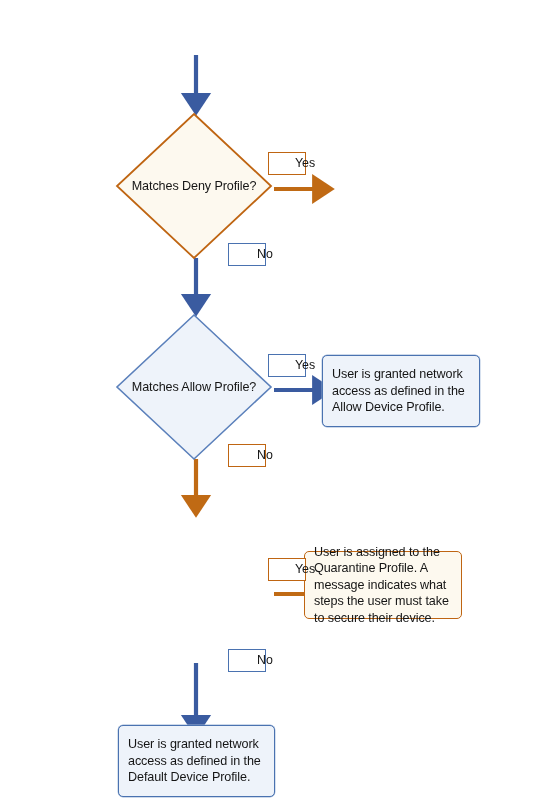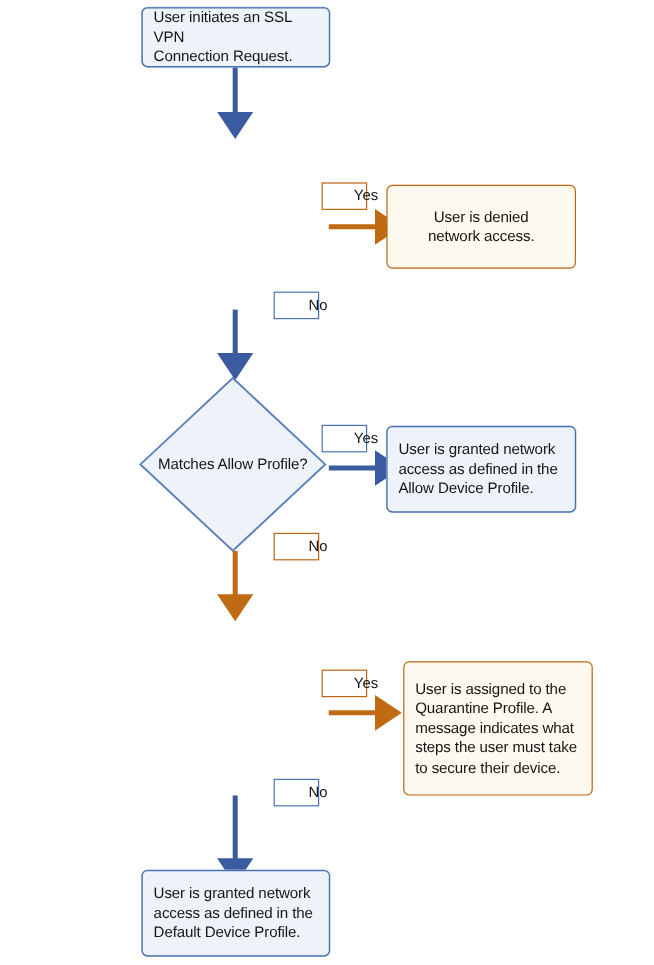--- a/index.html
+++ b/index.html
@@ -122,46 +122,44 @@
 
     <line x1="274" y1="390" x2="318" y2="390" stroke="#3a5ba0" stroke-width="4.2" marker-end="url(#arrow-blue)"></line>
 
     <line x1="196" y1="459" x2="196" y2="501" stroke="#c06a14" stroke-width="4.2" marker-end="url(#arrow-orange)"></line>
 
     <line x1="274" y1="594" x2="318" y2="594" stroke="#c06a14" stroke-width="4.2" marker-end="url(#arrow-orange)"></line>
 
     <line x1="196" y1="663" x2="196" y2="721" stroke="#3a5ba0" stroke-width="4.2" marker-end="url(#arrow-blue)"></line>
   </svg>
 
-  <div class="node-box theme-blue align-left" style="left:118px; top:6px; width:157px; height:50px;">
-    <span class="txt">User initiates an SSL VPN
-Connection Request.</span>
+
+  <div class="node-diamond" style="left:115px; top:112px; width:158px; height:148px;">
+    <svg width="158" height="148" viewBox="0 0 158 148">
+      <polygon points="79,2 156,74 79,146 2,74" fill="#fdf9ef" stroke="#bf6512" stroke-width="1.8"></polygon>
+    </svg>
+    <span class="dtxt">Matches Deny Profile?</span>
   </div>
 
-
-  <div class="node-box theme-orange align-center" style="left:322px; top:154px; width:158px; height:70px;">
-    <span class="txt">User is denied
-network access.</span>
-  </div>
 
   <div class="node-diamond" style="left:115px; top:313px; width:158px; height:148px;">
     <svg width="158" height="148" viewBox="0 0 158 148">
       <polygon points="79,2 156,74 79,146 2,74" fill="#eef3fa" stroke="#5b80bb" stroke-width="1.6"></polygon>
     </svg>
     <span class="dtxt">Matches Allow Profile?</span>
   </div>
 
   <div class="node-box theme-blue align-left" style="left:322px; top:355px; width:158px; height:72px;">
     <span class="txt">User is granted network
 access as defined in the
 Allow Device Profile.</span>
   </div>
 
 
-  <div class="node-box theme-orange align-left" style="left:336px; top:551px; width:158px; height:112px;">
+  <div class="node-box theme-orange align-left" style="left:304px; top:551px; width:158px; height:68px;">
     <span class="txt">User is assigned to the
 Quarantine Profile.  A
 message indicates what
 steps the user must take
 to secure their device.</span>
   </div>
 
   <div class="node-box theme-blue align-left" style="left:118px; top:725px; width:157px; height:72px;">
     <span class="txt">User is granted network
 access as defined in the

